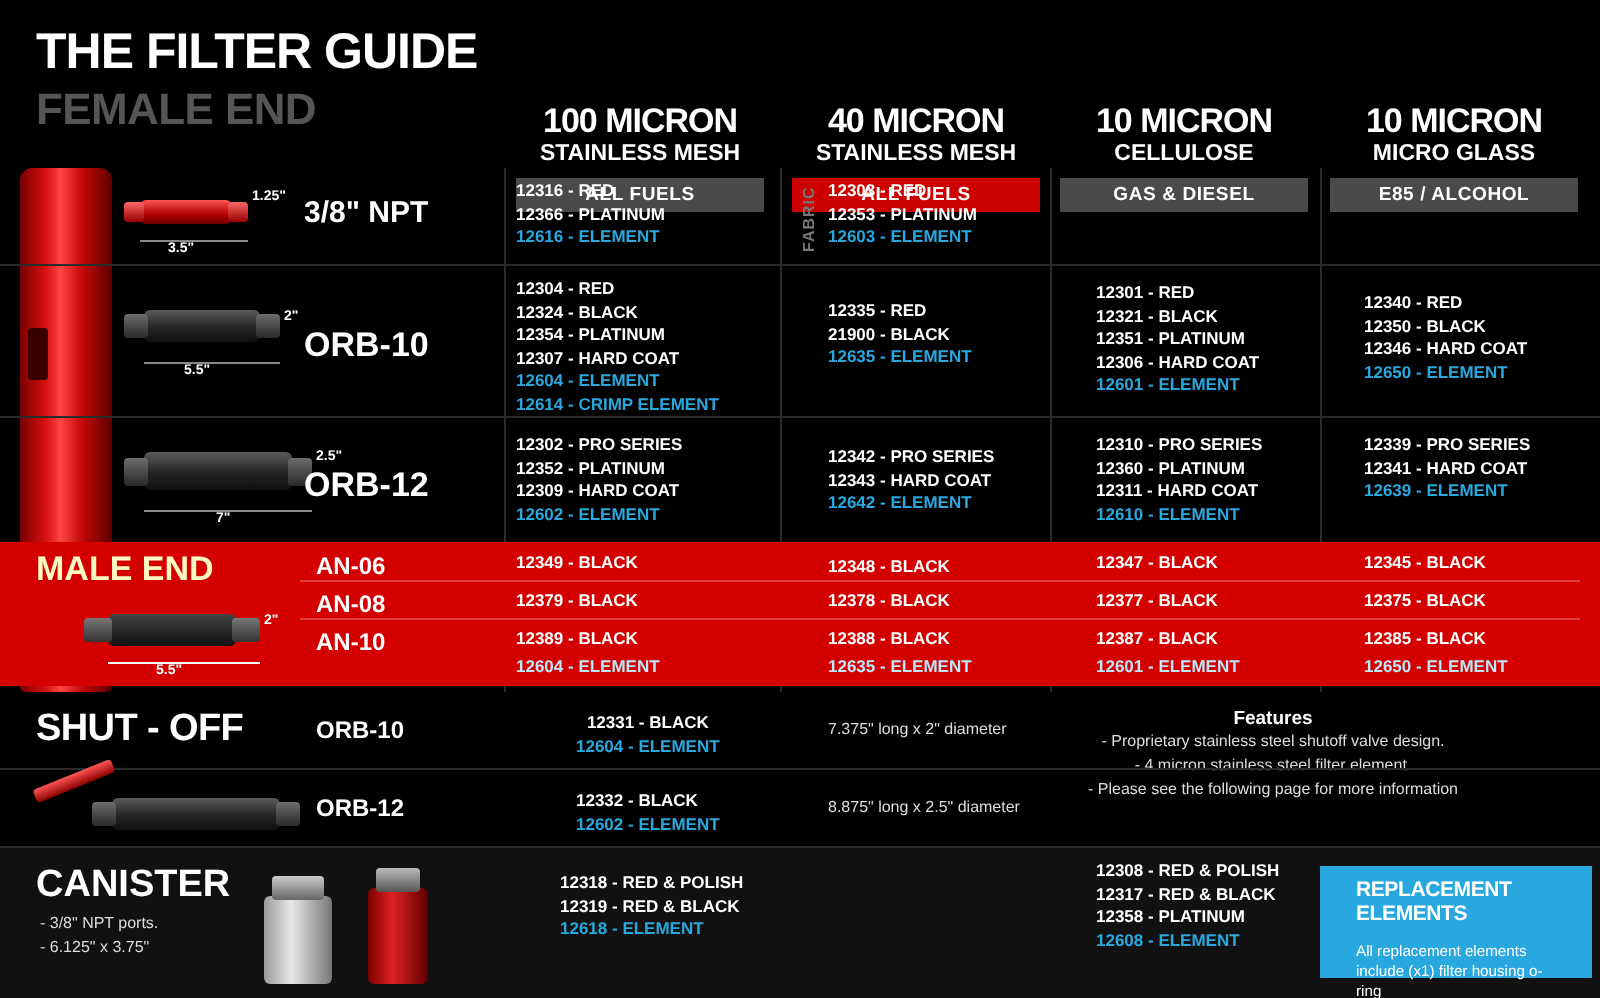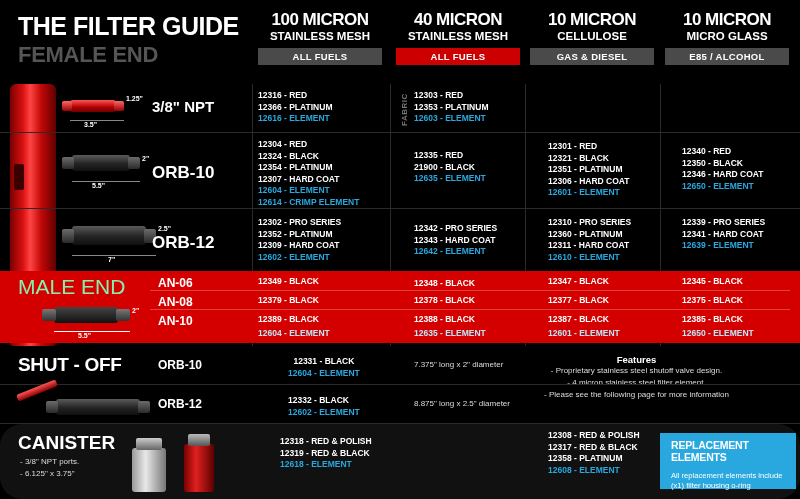--- a/index.html
+++ b/index.html
@@ -19,21 +19,21 @@
     font-size: 25px; font-weight: bold; letter-spacing: -0.5px;
     color: #fff; font-family: "Liberation Sans", sans-serif;
   }
   .title-sub {
     position: absolute; left: 18px; top: 42px;
     font-size: 22px; font-weight: bold; letter-spacing: -0.3px;
     color: #555;
   }
 
   .colhead { position: absolute; top: 10px; text-align: center; }
-  .colhead .big { font-size: 17px; font-weight: bold; letter-spacing: -0.5px; color:#fff; line-height: 19px;}
+  .colhead .big { font-size: 17px; font-weight: bold; letter-spacing: -0.5px; color:#fff; line-height: 19px; margin-top: 41px;}
   .colhead .mid { font-size: 11.5px; font-weight: bold; letter-spacing: 0px; color:#fff; line-height: 14px;}
   .colhead .pill {
     margin-top: 5px; display: block; font-size: 9.5px; font-weight: bold;
     padding: 3px 0 3px 0; letter-spacing: 0.3px;
   }
   .pill-grey { background: #4a4a4a; color: #fff; }
   .pill-red  { background: #cc0000; color: #fff; }
 
   
   .row { position: absolute; left: 0; width: 800px; }
@@ -67,21 +67,21 @@
   }
   .fred { background: linear-gradient(180deg,#ff5555,#b00000 60%,#6d0000); }
   .fblk { background: linear-gradient(180deg,#5a5a5a,#242424 55%,#101010); }
   .fend { position:absolute; background: linear-gradient(180deg,#6b6b6b,#2a2a2a); border-radius:2px;}
   .fend-red { background: linear-gradient(180deg,#ff6666,#990000); }
   .dimtxt { position:absolute; font-size:7px; color:#fff; font-weight: bold;}
   .dimline { position:absolute; background:#888; height:1px;}
 
   
   .maleband { position:absolute; left:0; width:800px; background:#d40000; }
-  .maleband .ml { font-size: 21px; font-weight: normal; color:#86efac; }
+  .maleband .ml { font-size: 17px; font-weight: bold; color:#fef9c3; }
 
   
   .shutlbl { font-size: 19px; font-weight:bold; color:#fff; letter-spacing:-0.3px;}
   .feat-title { font-size: 9.5px; font-weight: bold; color: #fff; }
   .feat-item { font-size: 8px; color: #ddd; line-height: 12px; }
 
   
   .canband { position:absolute; left:0; width:800px; background:#111; }
   .can-title { font-size: 19px; font-weight:bold; color:#fff; }
   .can-note { font-size: 8px; color: #ddd; line-height: 11px; }
@@ -301,21 +301,21 @@
     </div>
     <div style="position:absolute; left:158px; top:12px; font-size:12px; font-weight:bold;">ORB-12</div>
     <div class="codes" style="position:absolute; left:288px; top:4px;">
       <div>12332 - BLACK</div>
       <div class="el">12602 - ELEMENT</div>
     </div>
     <div style="position:absolute; left:414px; top:14px; font-size:8px; color:#ddd;">8.875" long x 2.5" diameter</div>
   </div>
   <div class="sep" style="top:423px;"></div>
 
-  <div class="canband" style="top:424px; height:75px;border-radius:22px;">
+  <div class="canband" style="top:424px; height:75px;">
     <div class="can-title" style="position:absolute; left:18px; top:8px;">CANISTER</div>
     <div class="can-note" style="position:absolute; left:20px; top:32px;">- 3/8" NPT ports.</div>
     <div class="can-note" style="position:absolute; left:20px; top:44px;">- 6.125" x 3.75"</div>
 
     <div class="filtimg" style="left:132px; top:6px;">
       <div style="position:absolute; left:0px; top:18px; width:34px; height:44px; background:linear-gradient(90deg,#9a9a9a,#e8e8e8 40%,#777); border-radius:3px;"></div>
       <div style="position:absolute; left:4px; top:8px; width:26px; height:12px; background:linear-gradient(180deg,#ccc,#666); border-radius:2px;"></div>
       <div style="position:absolute; left:52px; top:14px; width:30px; height:48px; background:linear-gradient(90deg,#7a0000,#e02020 40%,#5e0000); border-radius:3px;"></div>
       <div style="position:absolute; left:56px; top:4px; width:22px; height:12px; background:linear-gradient(180deg,#bbb,#555); border-radius:2px;"></div>
     </div>
@@ -326,19 +326,19 @@
       <div class="el">12618 - ELEMENT</div>
     </div>
 
     <div class="codes" style="position:absolute; left:548px; top:0px;">
       <div>12308 - RED &amp; POLISH</div>
       <div>12317 - RED &amp; BLACK</div>
       <div>12358 - PLATINUM</div>
       <div class="el">12608 - ELEMENT</div>
     </div>
 
-    <div class="repl" style="left:660px; top:9px; width:136px; height:56px; padding:6px 11px;">
+    <div class="repl" style="left:660px; top:9px; width:136px; height:56px; padding:6px 18px;">
       <div class="t">REPLACEMENT ELEMENTS</div>
       <div class="b" style="margin-top:8px;">All replacement elements include (x1) filter housing o-ring</div>
     </div>
   </div>
 
 </div>
 
 </body></html>

